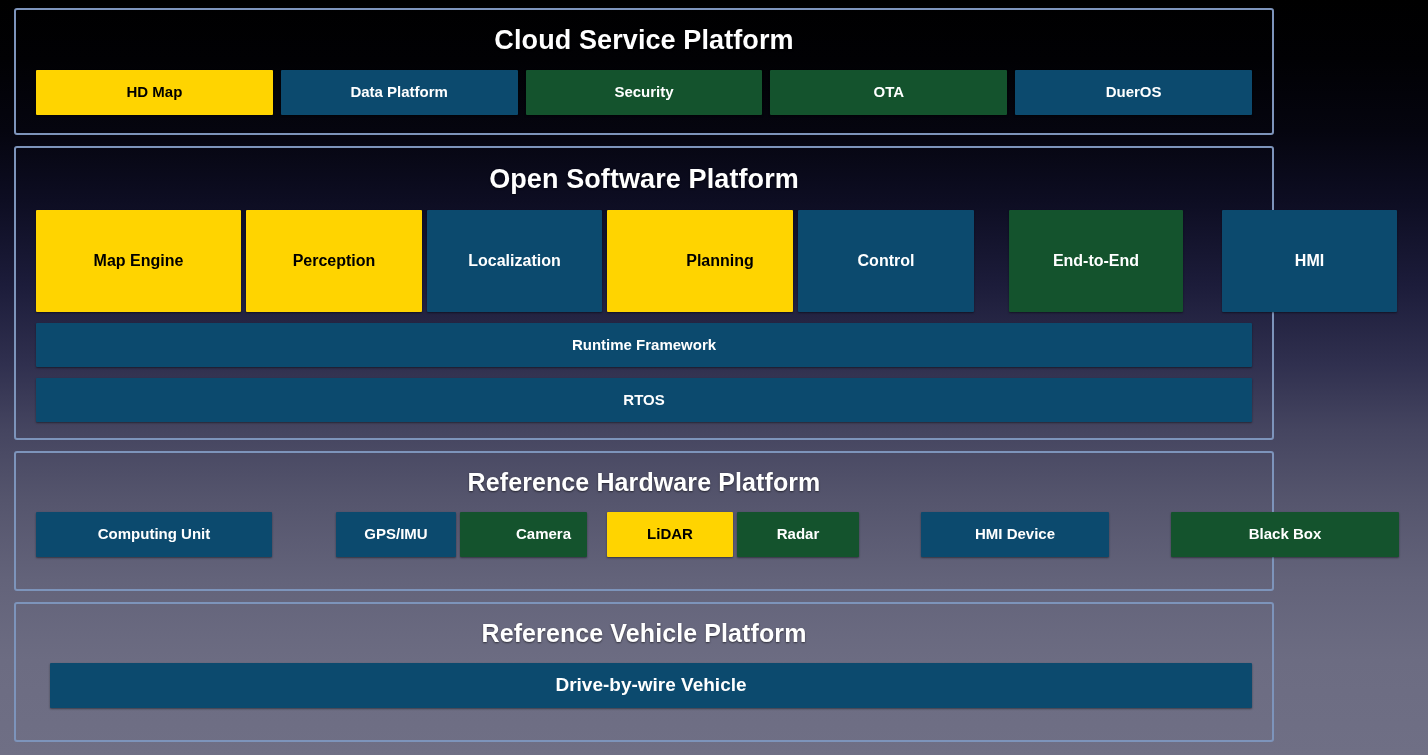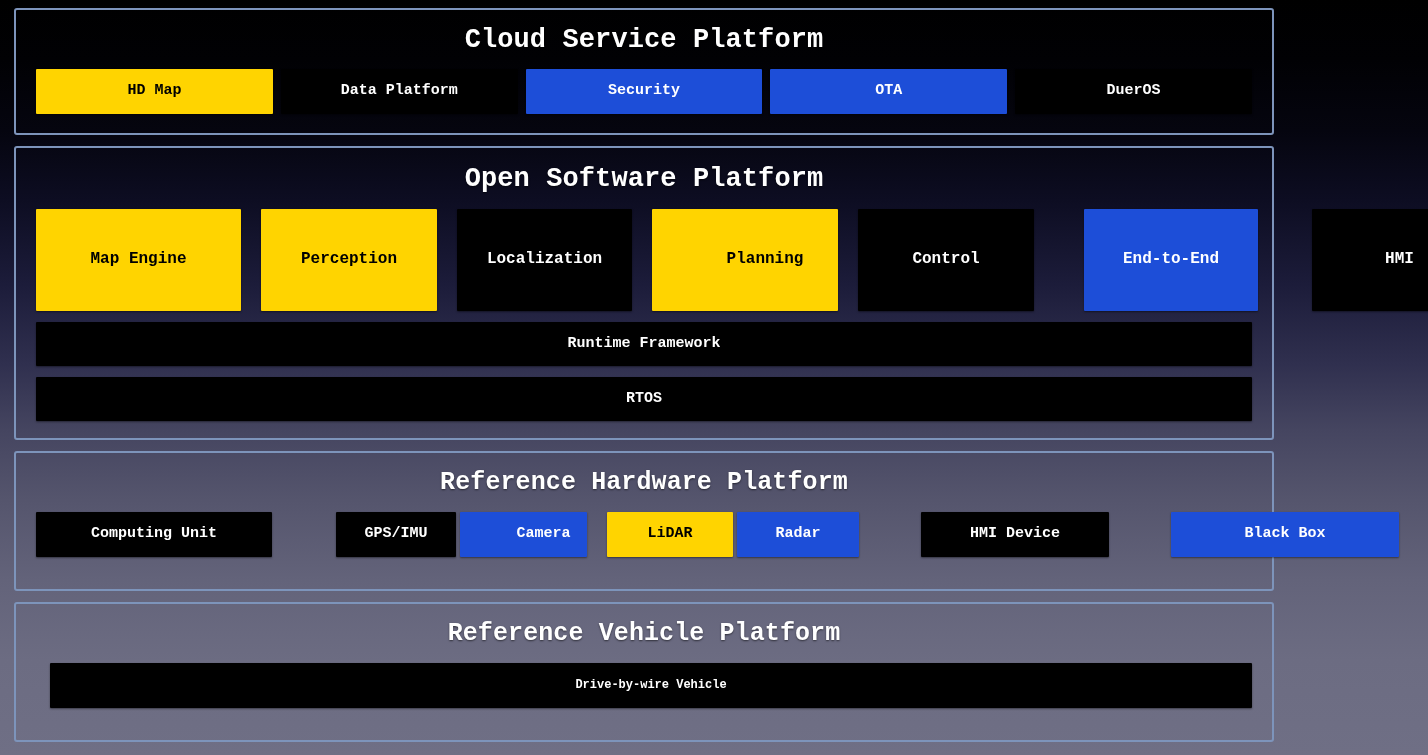--- a/index.html
+++ b/index.html
@@ -30,21 +30,20 @@
 
   #stack {
     position: absolute;
     left: 0; top: 0;
     width: 1288px;
     height: 755px;
     padding: 8px 14px 10px 14px;
     display: flex;
     flex-direction: column;
     gap: 11px;
-    font-family: Liberation Mono, monospace;
   }
 
   
   .panel {
     border: 2px solid #7d94bb;
     border-radius: 3px;
     position: relative;
     display: flex;
     flex-direction: column;
     padding: 0 20px;
@@ -83,38 +82,38 @@
     font-weight: bold;
     text-align: center;
     line-height: 1.1;
     border-radius: 1px;
     box-shadow: 0 1px 2px rgba(0,0,0,0.45);
     overflow: hidden;
     white-space: nowrap;
   }
 
   .c-yellow { background: #ffd400; color: #000000; }
-  .c-blue   { background: #000000; color: #ffffff; }
-  .c-red    { background: #1d4ed8; color: #ffffff; }
+  .c-blue   { background: #0c4a6e; color: #ffffff; }
+  .c-red    { background: #14532d; color: #ffffff; }
 
   
   #cloud-row {
     margin-top: 14px;
     gap: 8px;
   }
   #cloud-row .box {
     flex: 1 1 0;
     height: 45px;
     font-size: 15px;
   }
 
   
   #software-modules {
     margin-top: 15px;
-    gap: 20px;
+    gap: 5px;
     height: 102px;
   }
   #software-modules .box {
     font-size: 16px;
   }
   #software-modules .box[data-idx="0"] { flex: 0 0 205px; }
   #software-modules .box[data-idx="1"] { flex: 0 0 175px; }
   #software-modules .box[data-idx="2"] { flex: 0 0 176px; }
   #software-modules .box[data-idx="3"] { flex: 0 0 186px; padding-left: 40px; }
   #software-modules .box[data-idx="4"] { flex: 0 0 176px; }
@@ -146,21 +145,21 @@
   #hardware-row .box[data-idx="5"] { flex: 0 0 188px; margin-left: 62px; }
   #hardware-row .box[data-idx="6"] { flex: 0 0 228px; margin-left: 62px; text-align: center; }
 
   
   #vehicle-row {
     margin-top: 15px;
   }
   #vehicle-row .box {
     flex: 1 1 0;
     height: 45px;
-    font-size: 12px;
+    font-size: 19px;
     margin-left: 14px;
   }
 </style>
 </head>
 <body>
 
 <div id="stack">
 
   <section class="panel" id="panel-cloud">
     <h2 class="panel-title">Cloud Service Platform</h2>

